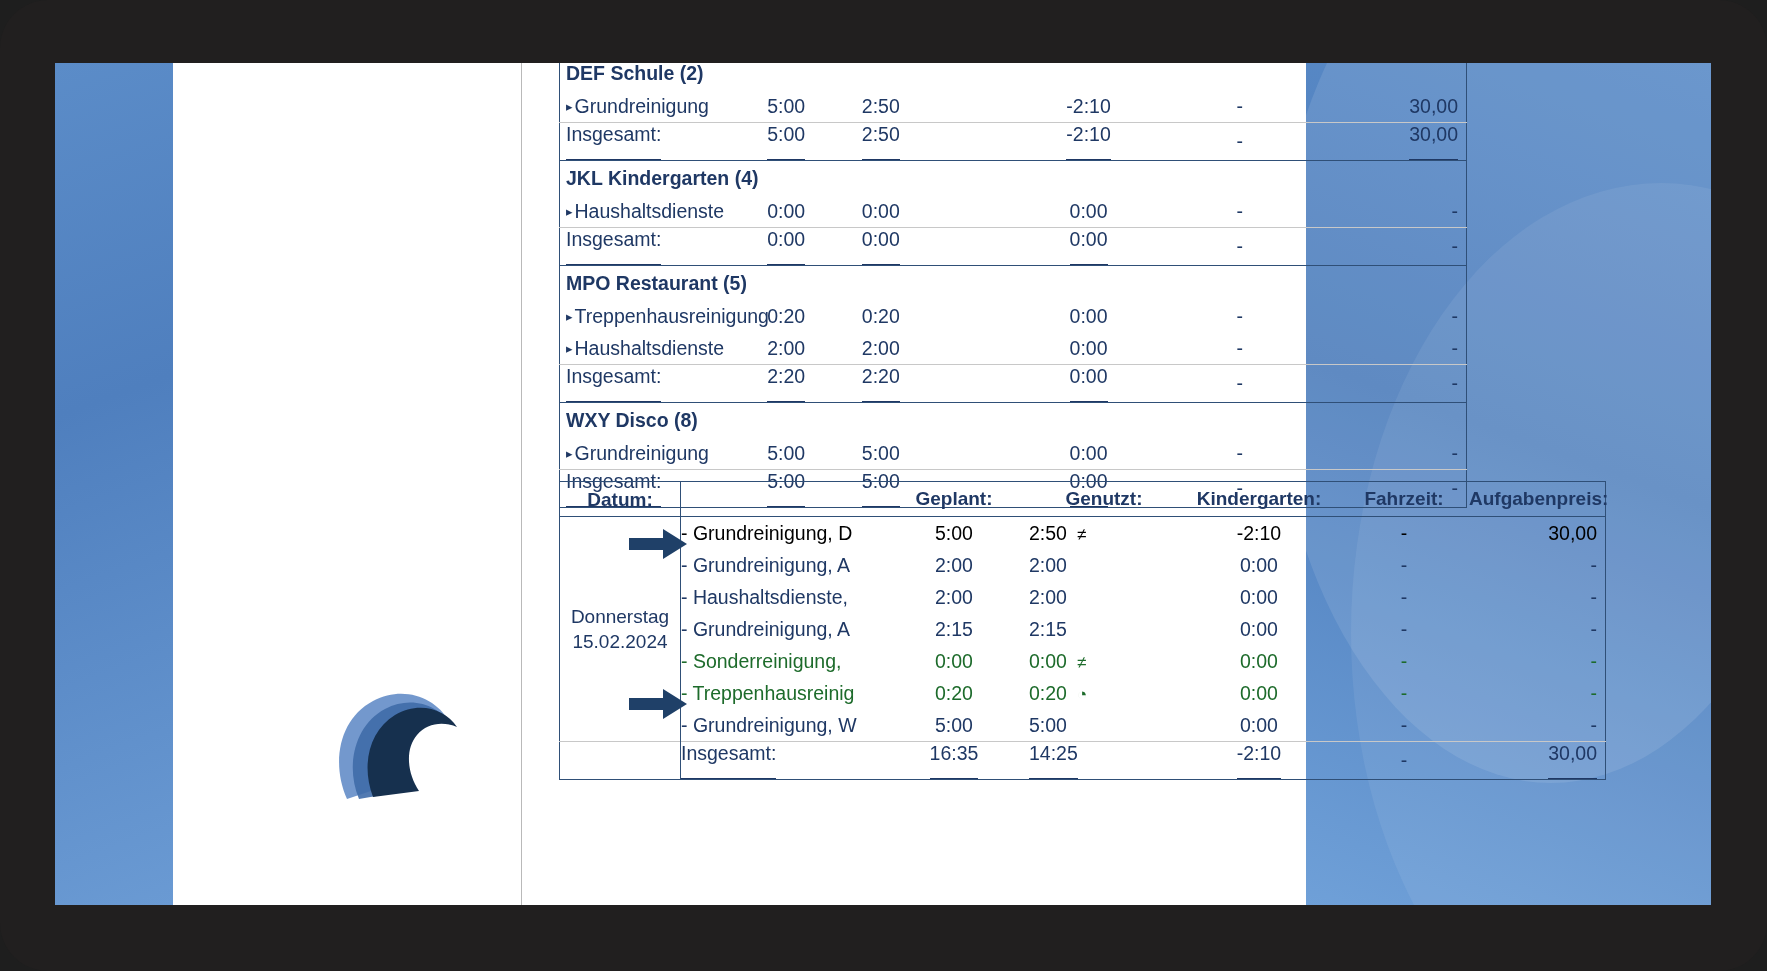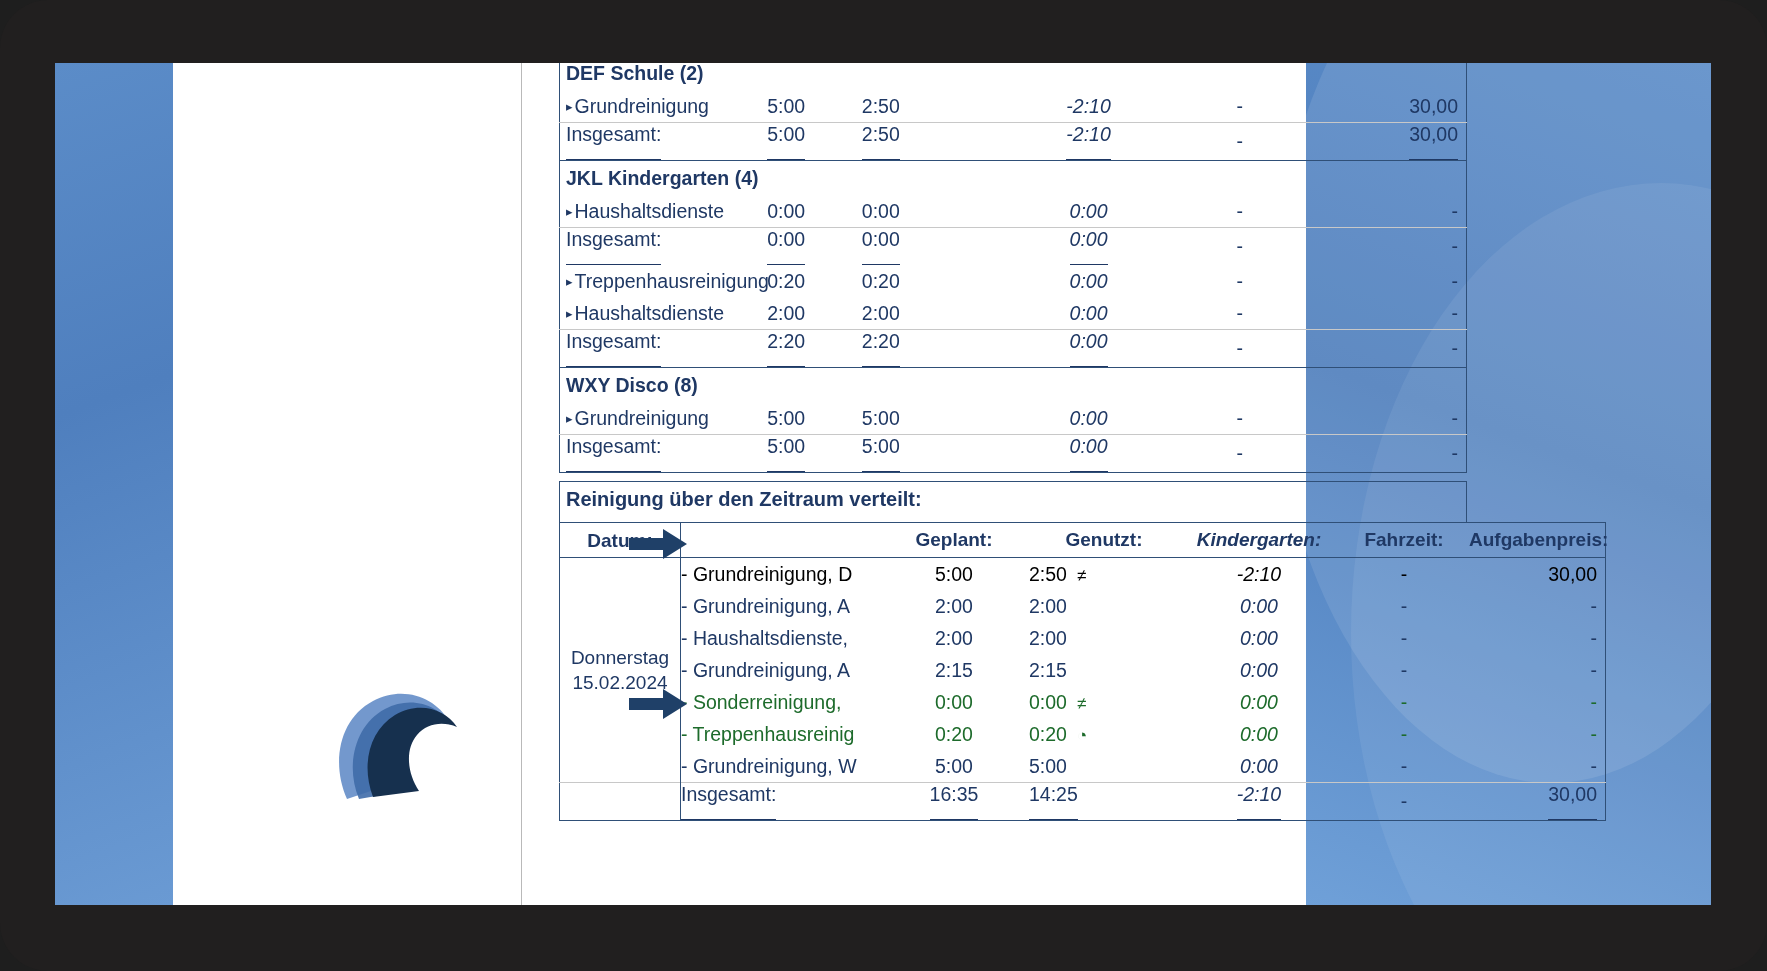--- a/index.html
+++ b/index.html
@@ -60,21 +60,21 @@
   .t-top{position:absolute;left:0;top:-8px;}
   .t-bot{position:absolute;left:0;top:418px;}
 
   td{
     font-size:19.5px;color:#1f3864;padding:0;height:32px;
     vertical-align:middle;white-space:nowrap;
   }
   .c-name{width:318px;padding-left:6px;}
   .c-num{width:150px;text-align:center;}
   .c-num2{width:150px;text-align:left;}
-  .c-num3{width:160px;text-align:center;font-style:italic;}
+  .c-num3{width:160px;text-align:center;}
   .c-num4{width:130px;text-align:center;}
   .c-num5{width:128px;text-align:right;padding-right:8px;}
 
   .grp td{font-weight:bold;font-size:19.5px;padding-left:6px;height:34px;}
   .row-top{border-top:1.6px solid #2f4f77;}
   .row-thin{border-top:1px solid #c8c8c8;}
   .sum td{ }
   .sum .u{
     display:inline-block;border-bottom:1.4px solid #1f3864;
     padding-bottom:13px;
@@ -164,20 +164,23 @@
           </tr>
           <tr class="sum row-thin">
             <td class="c-name"><span class="u">Insgesamt:</span></td>
             <td class="c-num"><span class="u">0:00</span></td>
             <td class="c-num2"><span class="u">0:00</span></td>
             <td class="c-num3"><span class="u">0:00</span></td>
             <td class="c-num4">-</td>
             <td class="c-num5">-</td>
           </tr>
 
+          <tr class="grp row-top">
+            <td colspan="6">MPO Restaurant (5)</td>
+          </tr>
           <tr>
             <td class="c-name"><span class="bullet">▸</span><span>Treppenhausreinigung</span></td>
             <td class="c-num">0:20</td>
             <td class="c-num2">0:20</td>
             <td class="c-num3">0:00</td>
             <td class="c-num4">-</td>
             <td class="c-num5">-</td>
           </tr>
           <tr>
             <td class="c-name"><span class="bullet">▸</span><span>Haushaltsdienste</span></td>
@@ -212,21 +215,20 @@
             <td class="c-num"><span class="u">5:00</span></td>
             <td class="c-num2"><span class="u">5:00</span></td>
             <td class="c-num3"><span class="u">0:00</span></td>
             <td class="c-num4">-</td>
             <td class="c-num5">-</td>
           </tr>
         </tbody>
       </table>
 
       <div class="t-bot" style="width:908px;">
-        <div class="blockhead">Reinigung über den Zeitraum verteilt:</div>
         <table class="outer">
           <tbody>
             <tr class="hdr hdr-sep">
               <td class="date-cell">Datum:</td>
               <td class="vline" style="width:198px;"></td>
               <td class="c-num">Geplant:</td>
               <td class="c-num2">Genutzt:</td>
               <td class="c-num3">Kindergarten:</td>
               <td class="c-num4">Fahrzeit:</td>
               <td class="c-num5">Aufgabenpreis:</td>

